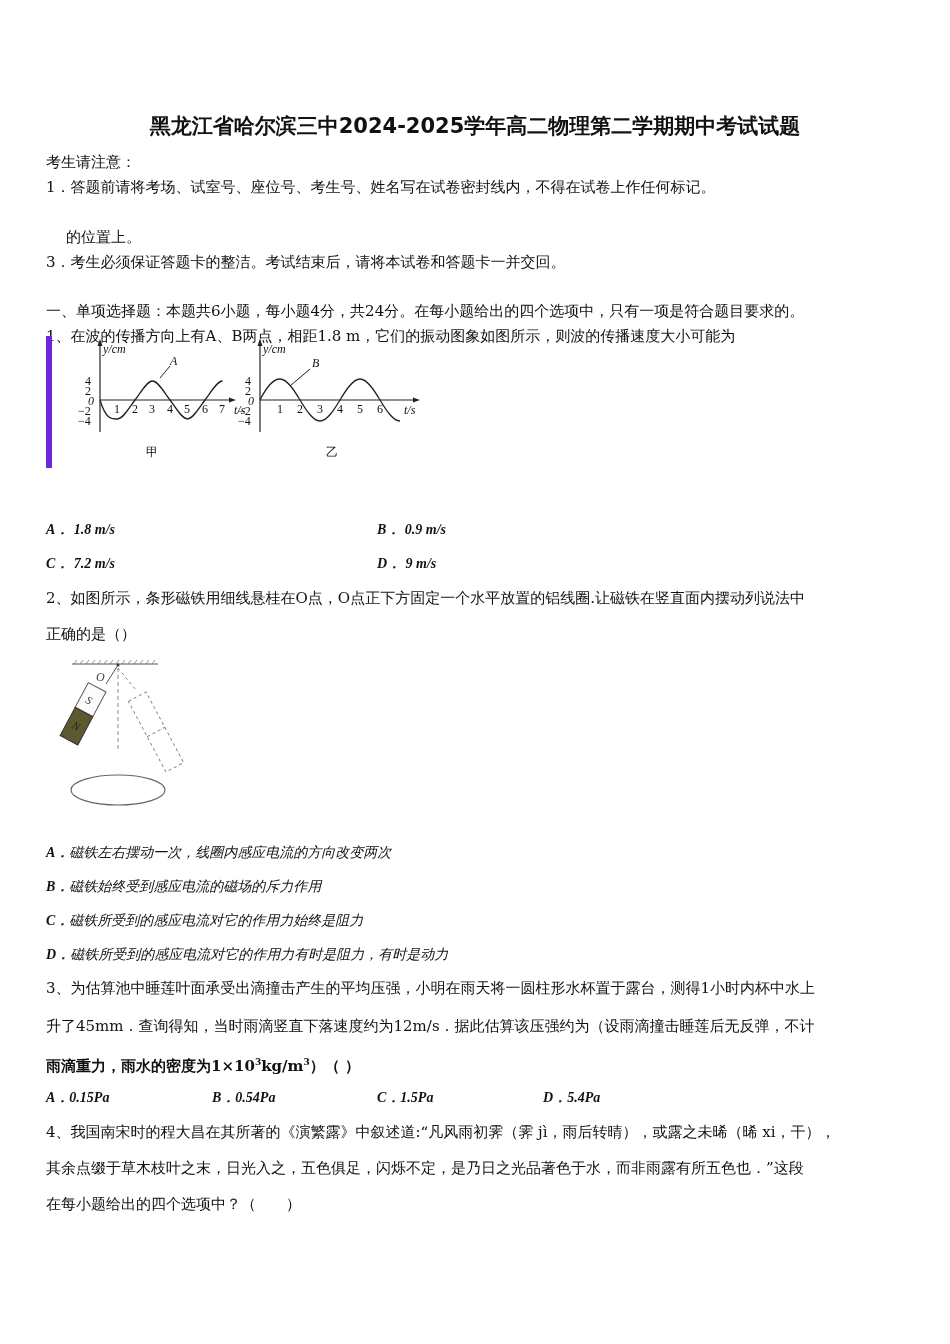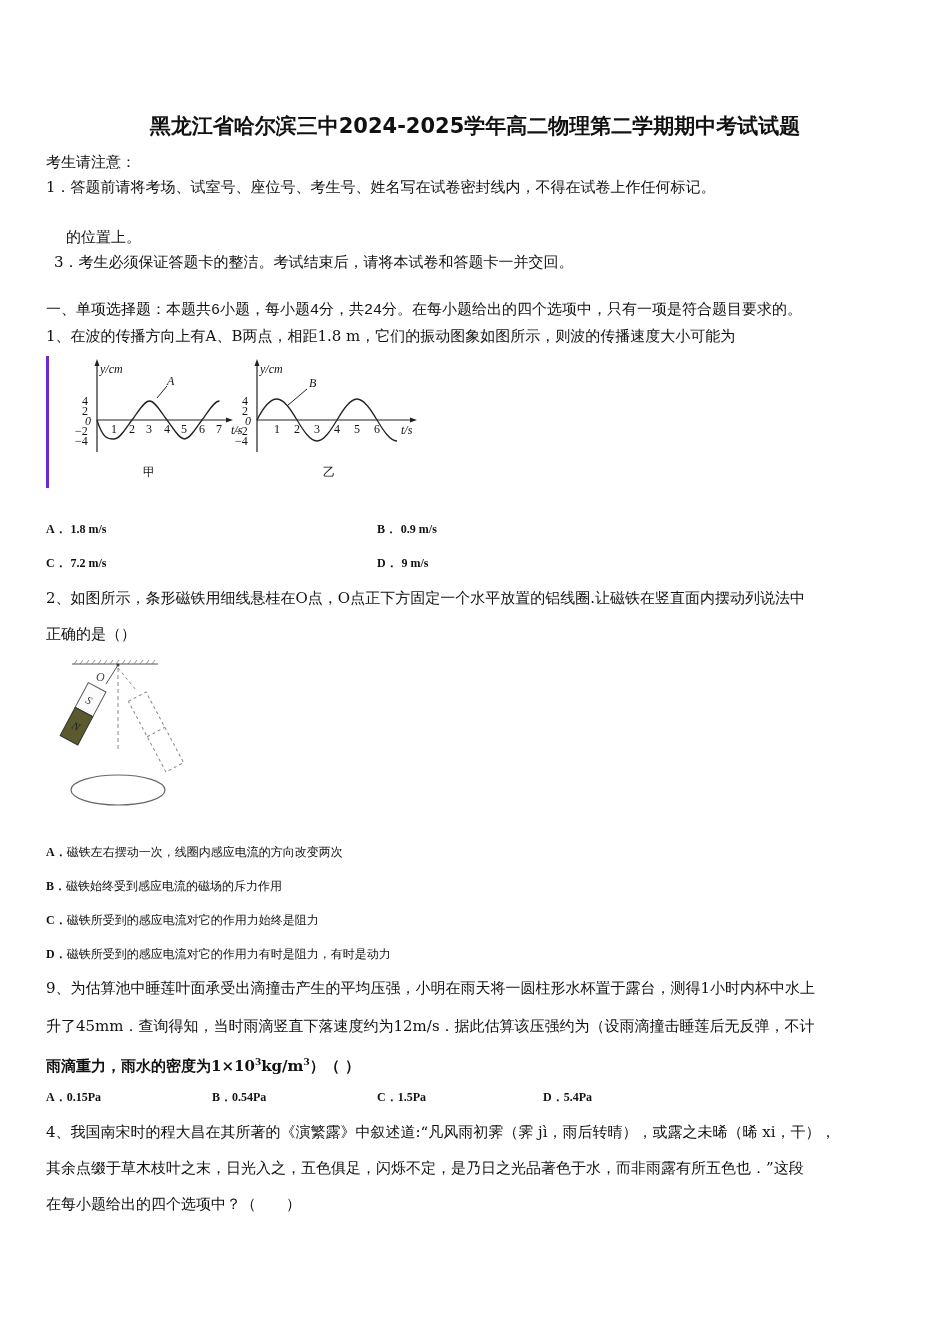--- a/index.html
+++ b/index.html
@@ -8,43 +8,43 @@
     font-family: "DejaVu Serif", "Liberation Serif", serif;
     color: #111; font-size: 15px;
   }
   .page { position: absolute; left: 0; top: 0; width: 950px; height: 1344px; }
   .title {
     position: absolute; left: 0; top: 112px; width: 950px; text-align: center;
     font-family: "DejaVu Sans", "Liberation Sans", sans-serif;
     font-weight: bold; font-size: 21px; letter-spacing: 0px; color: #111;
   }
   .line { position: absolute; left: 46px; white-space: nowrap; font-size: 15px; line-height: 20px; }
-  .opt { position: absolute; white-space: nowrap; font-size: 12px; line-height: 20px; }
+  .opt { position: absolute; white-space: nowrap; font-size: 14px; line-height: 20px; font-style: italic; }
   .opt .letter { font-weight: bold; font-family: "Liberation Serif", serif; }
   .opt .val { font-weight: bold; font-family: "Liberation Serif", serif; }
   .fig-box { position: absolute; }
   svg text { font-family: "Liberation Serif", serif; }
 </style>
 </head>
 <body>
 
 <div class="page">
 
   <div class="title">黑龙江省哈尔滨三中2024-2025学年高二物理第二学期期中考试试题</div>
 
   <div class="line" style="top:152px;">考生请注意：</div>
   <div class="line" style="top:177px;">1．答题前请将考场、试室号、座位号、考生号、姓名写在试卷密封线内，不得在试卷上作任何标记。</div>
   <div class="line" style="top:227px;margin-left:20px;">的位置上。</div>
-  <div class="line" style="top:252px;margin-left:8px;">3．考生必须保证答题卡的整洁。考试结束后，请将本试卷和答题卡一并交回。</div>
-
-  <div class="line" style="top:301px;font-family:Liberation Mono, monospace;">一、单项选择题：本题共6小题，每小题4分，共24分。在每小题给出的四个选项中，只有一项是符合题目要求的。</div>
+  <div class="line" style="top:252px;">3．考生必须保证答题卡的整洁。考试结束后，请将本试卷和答题卡一并交回。</div>
+
+  <div class="line" style="top:301px;">一、单项选择题：本题共6小题，每小题4分，共24分。在每小题给出的四个选项中，只有一项是符合题目要求的。</div>
 
   <div class="line" style="top:326px;">1、在波的传播方向上有A、B两点，相距1.8 m，它们的振动图象如图所示，则波的传播速度大小可能为</div>
 
-  <div class="fig-box" style="left:46px; top:356px; width:380px; height:132px; border-left:3px solid #6d28d9;">
+  <div class="fig-box" style="left:46px; top:336px; width:380px; height:132px; border-left:6px solid #6d28d9;">
     <svg width="380" height="132" viewBox="0 0 380 132">
 
       <g stroke="#222" fill="none">
         <line x1="48" y1="96" x2="48" y2="6" stroke-width="1.2"></line>
         <polygon points="48,3 45.5,10 50.5,10" fill="#222" stroke="none"></polygon>
         <line x1="48" y1="64" x2="180" y2="64" stroke-width="1.2"></line>
         <polygon points="184,64 177,61.5 177,66.5" fill="#222" stroke="none"></polygon>
         <path d="M48,64 C54,84 60,83 65.5,83 C71,83 77,72 83,64 C89,56 95,45 100.5,45 C106,45 112,56 118,64 C124,72 130,83 135.5,83 C141,83 147,72 153,64 C159,56 165,45 170.5,45" stroke-width="1.3"></path>
         <line x1="108" y1="42" x2="118" y2="30" stroke-width="1"></line>
       </g>
@@ -165,21 +165,21 @@
   <div class="opt" style="left:46px; top:876px;">
     <span class="letter">B．</span><span>磁铁始终受到感应电流的磁场的斥力作用</span>
   </div>
   <div class="opt" style="left:46px; top:944px;">
     <span class="letter">D．</span><span>磁铁所受到的感应电流对它的作用力有时是阻力，有时是动力</span>
   </div>
   <div class="opt" style="left:46px; top:910px;">
     <span class="letter">C．</span><span>磁铁所受到的感应电流对它的作用力始终是阻力</span>
   </div>
 
-  <div class="line" style="top:978px;">9、为估算池中睡莲叶面承受出滴撞击产生的平均压强，小明在雨天将一圆柱形水杯置于露台，测得1小时内杯中水上</div>
+  <div class="line" style="top:978px;">3、为估算池中睡莲叶面承受出滴撞击产生的平均压强，小明在雨天将一圆柱形水杯置于露台，测得1小时内杯中水上</div>
   <div class="line" style="top:1016px;">升了45mm．查询得知，当时雨滴竖直下落速度约为12m/s．据此估算该压强约为（设雨滴撞击睡莲后无反弹，不计</div>
   <div class="line" style="top:1052px;font-weight:bold;">
     <span>雨滴重力，雨水的密度为1×10</span><sup style="font-size:9px;">3</sup><span>kg/m</span><sup style="font-size:9px;">3</sup><span>）（ ）</span>
   </div>
 
   <div class="opt" style="left:46px; top:1087px;">
     <span class="letter">A．</span><span class="val">0.15Pa</span>
   </div>
   <div class="opt" style="left:212px; top:1087px;">
     <span class="letter">B．</span><span class="val">0.54Pa</span>

